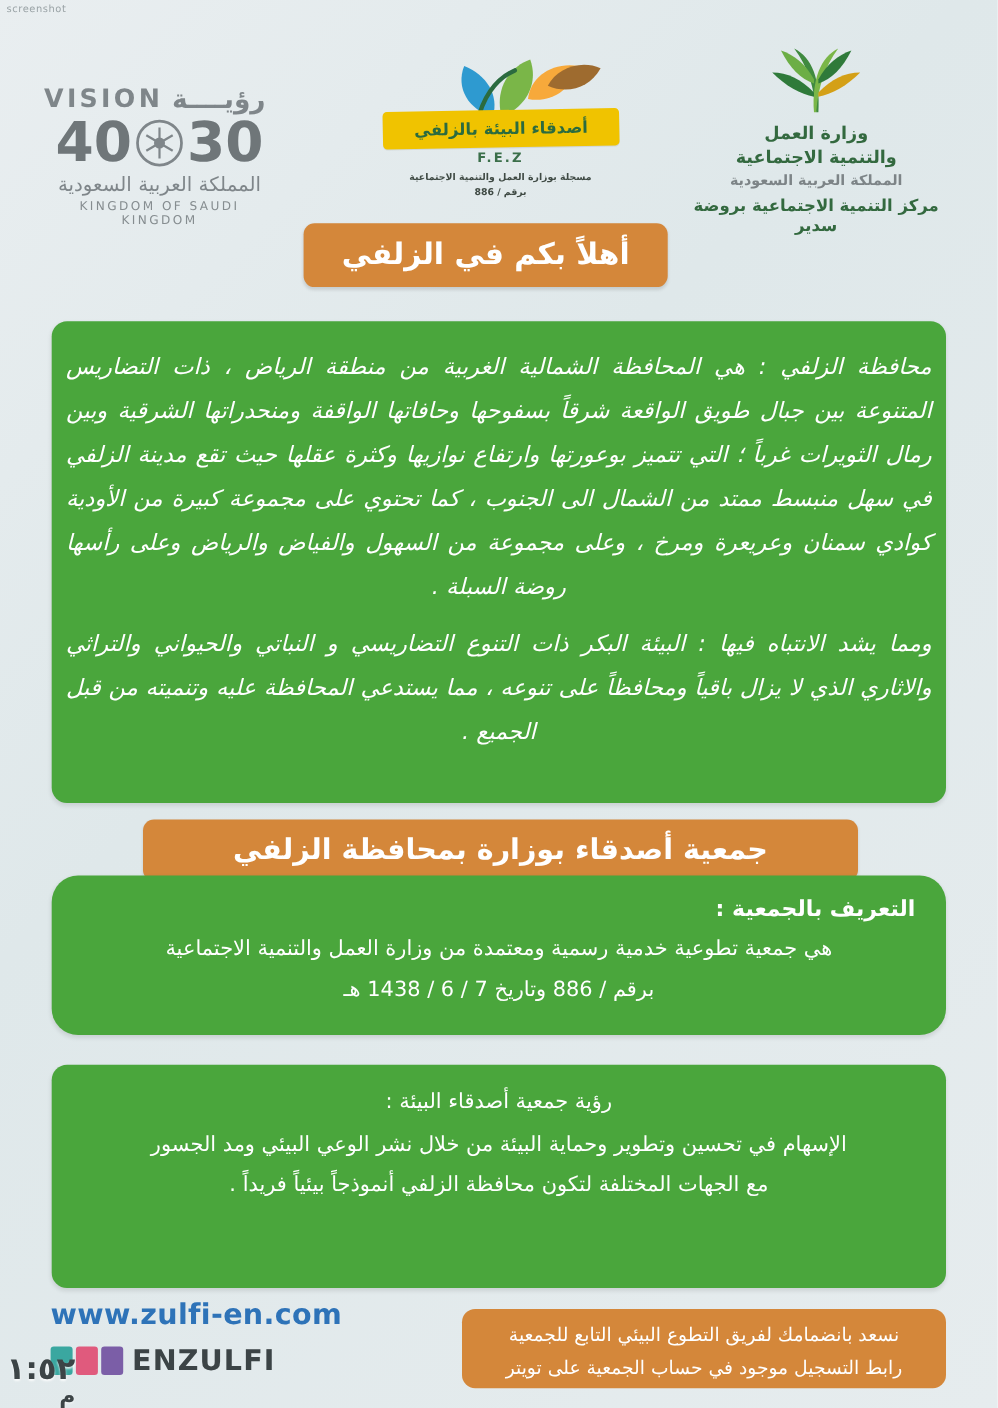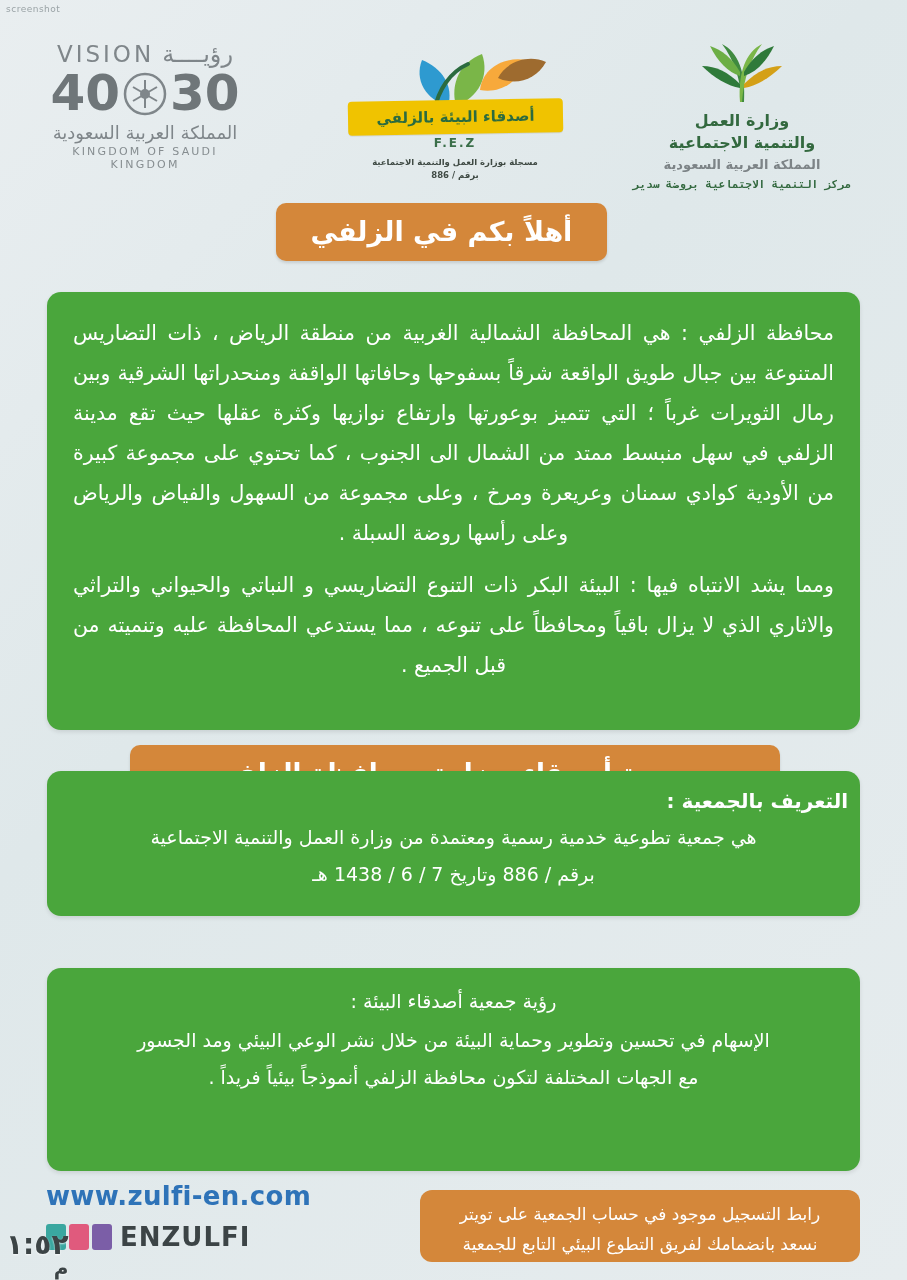--- a/index.html
+++ b/index.html
@@ -21,22 +21,22 @@
   .header{
     position:absolute;top:18px;left:0;width:907px;height:180px;
   }
 
   
   .vision{
     position:absolute;left:40px;top:22px;width:210px;text-align:center;direction:ltr;
     color:#7d8487;
   }
   .vision .v-row1{
-    display:flex;align-items:center;justify-content:center;gap:8px;
-    font-size:23px;letter-spacing:3px;font-weight:400;color:#7f868a;
+    display:flex;align-items:center;gap:8px;
+    font-size:23px;letter-spacing:3px;font-weight:700;color:#7f868a;margin-top:36px;
   }
   .vision .v-ar{font-size:24px;color:#7f868a;letter-spacing:0;}
   .vision .v-2030{
     display:flex;align-items:center;justify-content:center;gap:2px;
     font-size:50px;font-weight:700;color:#6f7679;line-height:.95;margin-top:2px;
   }
   .vision .v-logo{
     width:44px;height:44px;position:relative;display:inline-block;margin:0 1px;
   }
   .vision .v-logo svg{display:block}
@@ -63,21 +63,21 @@
     font-size:8.5px;color:#3f4a44;margin-top:6px;line-height:1.5;font-weight:700;
   }
 
   
   .ministry{
     position:absolute;right:40px;top:16px;width:250px;text-align:center;
   }
   .ministry .palm{height:70px;}
   .ministry .m1{font-size:16px;color:#33693f;font-weight:700;line-height:1.4;margin-top:6px;}
   .ministry .m2{font-size:13px;color:#7d8487;font-weight:700;margin-top:2px;}
-  .ministry .m3{font-size:11px;color:#33693f;font-weight:700;margin-top:6px;font-family:Liberation Mono, monospace;}
+  .ministry .m3{font-size:15px;color:#33693f;font-weight:700;margin-top:6px;}
 
   
   .pill{
     background:#d4873a;color:#ffffff;border-radius:10px;text-align:center;
     font-weight:700;box-shadow:0 2px 3px rgba(0,0,0,.12);
   }
   .pill-welcome{
     position:absolute;left:276px;top:203px;width:331px;height:58px;
     line-height:58px;font-size:27px;
   }
@@ -87,30 +87,30 @@
   }
 
   
   .panel{
     position:absolute;background:#4aa63c;border-radius:14px;color:#fff;
     box-shadow:0 2px 4px rgba(0,0,0,.10);
   }
   .panel p{margin:0;}
   .p-main{
     left:47px;top:292px;width:813px;height:438px;
-    padding:22px 26px;box-sizing:border-box;
+    padding:22px 13px;box-sizing:border-box;font-style:italic;
   }
   .p-main .para{
     font-size:20.5px;line-height:1.95;text-align:justify;text-align-last:center;
   }
   .p-main .para2{margin-top:12px;}
 
   .p-assoc{
-    left:47px;top:771px;width:813px;height:145px;
-    padding:18px 12px;box-sizing:border-box;
+    left:47px;top:796px;width:813px;height:145px;
+    padding:18px 28px;box-sizing:border-box;border-radius:24px;
   }
   .p-vision{
     left:47px;top:968px;width:813px;height:203px;
     padding:22px 26px;box-sizing:border-box;
   }
   .lbl{
     font-size:20px;font-weight:700;text-align:right;margin-bottom:6px;
   }
   .p-assoc .line,.p-vision .line{
     font-size:19px;line-height:1.95;text-align:center;
@@ -251,22 +251,22 @@
   <div class="enzulfi">
     <span class="mark">
         <i></i>
         <i></i>
         <i></i>
       </span>
     <span class="etext">ENZULFI</span>
   </div>
 
   <div class="footer-pill">
+    <div class="fl">نسعد بانضمامك لفريق التطوع البيئي التابع للجمعية</div>
     <div class="fl">رابط التسجيل موجود في حساب الجمعية على تويتر</div>
-    <div class="fl">نسعد بانضمامك لفريق التطوع البيئي التابع للجمعية</div>
   </div>
 
   <div class="clock">
     <span>١:٥٢</span>
     <span class="ampm">م</span>
   </div>
 
 </div>
 
 </body></html>

